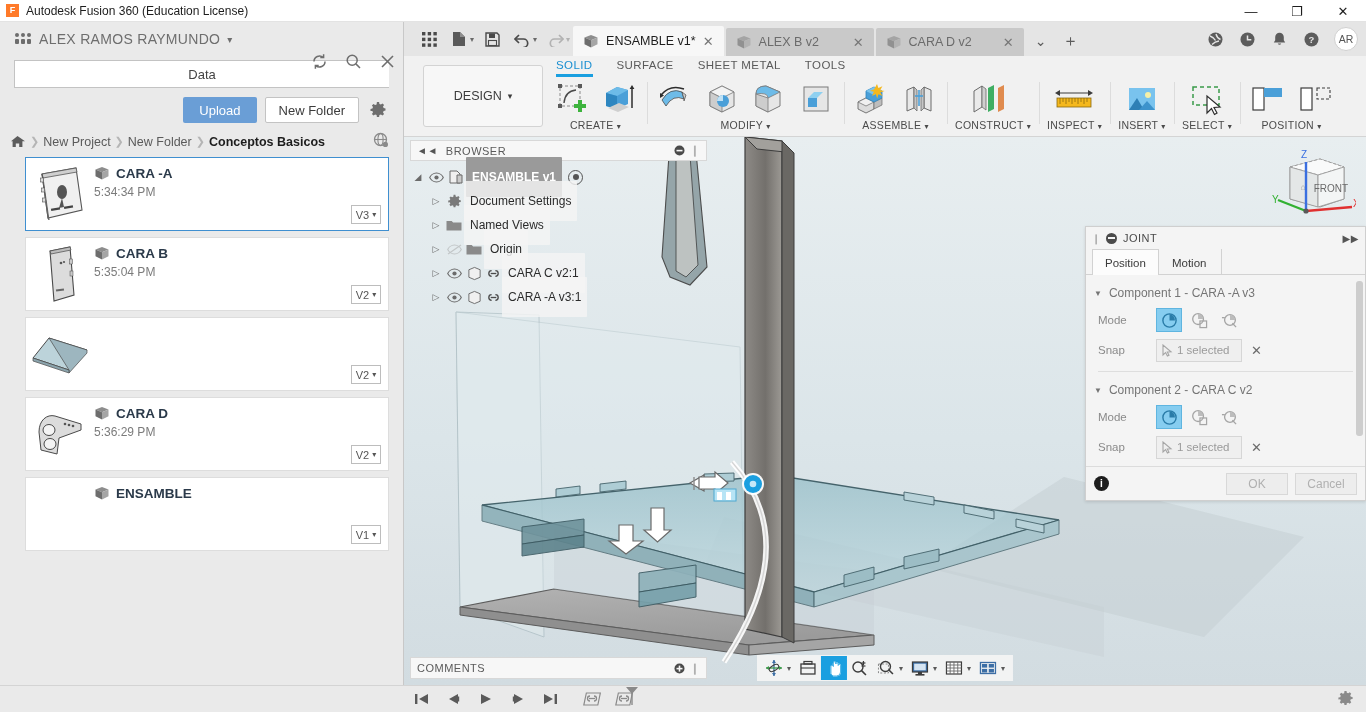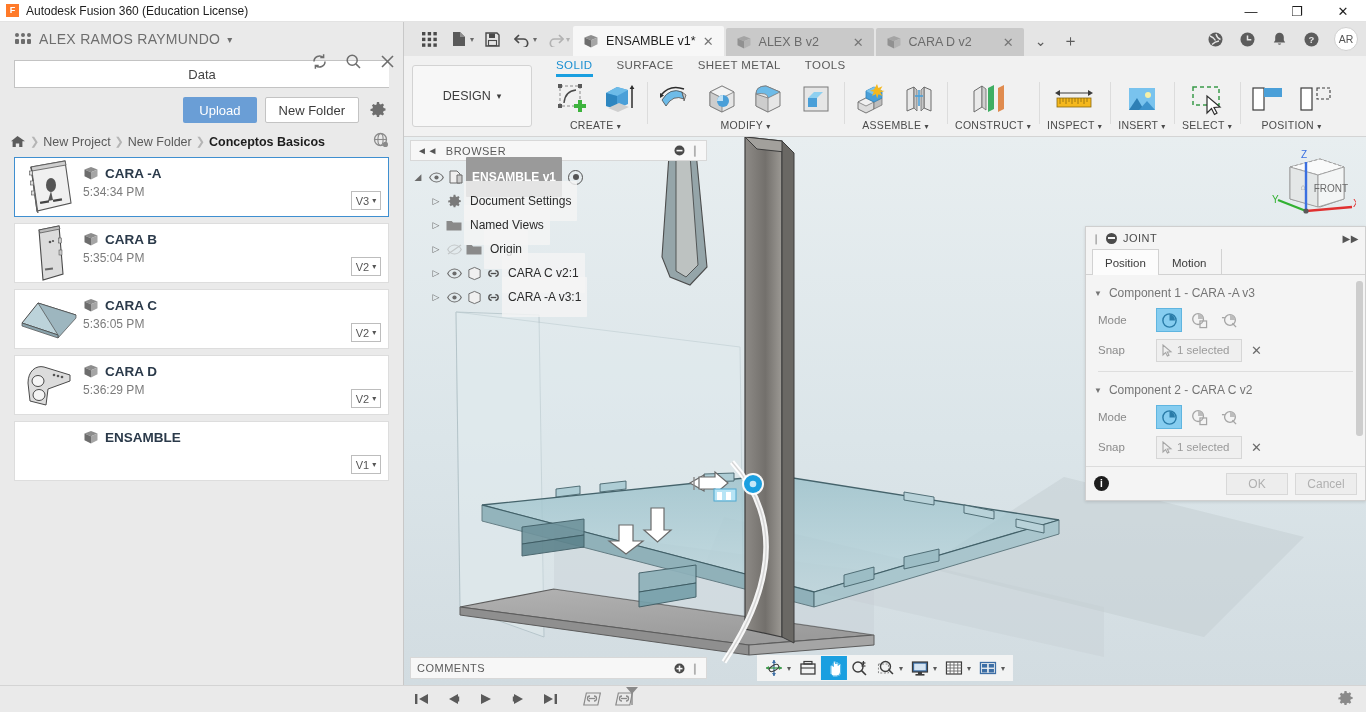--- a/index.html
+++ b/index.html
@@ -72,22 +72,22 @@
 
   .breadcrumb{ display:flex; align-items:center; margin:9px 14px 0 10px; font-size:12.5px; gap:4px;}
   .bc-home{ width:16px;height:14px; color:#5c5c5c; display:flex;align-items:center;}
   .bc-sep{ color:#b5b5b5; font-size:11px;}
   .bc-item{ color:#5a5a5a; }
   .bc-item.last{ color:#1d1d1d; font-weight:bold;}
   .bc-globe{ margin-left:auto; color:#8a8a8a;}
 
   .filelist{ margin:6px 14px 0 14px; }
   .filerow{
-    height:60px; background:#fff; border:1px solid #ddd; margin-bottom:6px;
-    display:flex; position:relative; cursor:pointer;
+    height:74px; background:#fff; border:1px solid #ddd; margin-bottom:6px;
+    display:flex; position:relative; cursor:pointer;margin-left:11px;
   }
   .filerow.selected{ border:1px solid #3f8fd0; }
   .thumb{ width:68px; display:flex;align-items:center;justify-content:center; }
   .thumb svg{display:block;}
   .fileinfo{ flex:1; padding:8px 0 0 0; }
   .fi-title{ display:flex; align-items:center; gap:6px;}
   .cube-ico{ width:16px;height:15px;display:block;}
   .fname{ font-size:13.5px; font-weight:bold; color:#2b3a4a;}
   .ftime{ font-size:12px; color:#7b7b7b; margin-top:4px;}
   .vbadge{
@@ -115,21 +115,21 @@
   .tabs-right{ margin-left:auto; display:flex; align-items:center; height:34px; padding-right:8px; gap:2px;}
   .tr-btn{ width:30px;height:30px;display:flex;align-items:center;justify-content:center;color:#5c5c5c;cursor:pointer;}
   .avatar{
     width:24px;height:24px;border-radius:50%;background:#fff;border:1px solid #d0d0d0;
     display:flex;align-items:center;justify-content:center; font-size:10.5px;color:#555; margin-left:6px;
   }
 
   
   .ribbon{ position:relative; height:81px; background:#f1f1f1; border-bottom:1px solid #d4d4d4;}
   .design-box{
-    position:absolute; left:8px; top:9px; width:120px; height:62px;
+    position:absolute; left:19px; top:9px; width:120px; height:62px;
     border:1px solid #d3d3d3; background:#f7f7f7; border-radius:3px;
     display:flex; align-items:center; justify-content:center; font-size:12.5px; color:#3c3c3c;
   }
   .ribbon-tabs{ position:absolute; left:140px; top:2px; display:flex; gap:0;}
   .rtab{ font-size:11.5px; color:#5a5a5a; padding:1px 12px 4px 12px; letter-spacing:.4px; cursor:pointer;}
   .rtab.active{ color:#1a8fd1; }
   .rtab.active .uline{ display:block; height:3px; background:#1a9fe0; margin-top:3px;}
   .uline{display:none;}
   .rgroups{ position:absolute; left:140px; top:22px; display:flex; height:58px;}
   .rgroup{ display:flex; flex-direction:column; align-items:center; padding:0 8px; position:relative;}
@@ -395,31 +395,20 @@
 
       <div class="filerow">
         <div class="thumb">
           <svg width="62" height="52" viewBox="0 0 62 52">
             <g transform="translate(2,8)">
               <path d="M18 2 L56 14 L38 34 L2 22 Z" fill="#bcd3da" stroke="#4a4a4a" stroke-width="1"></path>
               <path d="M18 2 L56 14 L56 17 L38 37 L38 34 Z" fill="#9db6bf" stroke="#4a4a4a" stroke-width=".7"></path>
               <path d="M2 22 L38 34 L38 37 L2 25 Z" fill="#8ba4ad" stroke="#4a4a4a" stroke-width=".7"></path>
             </g>
           </svg>
-        </div>
-        <div class="fileinfo">
-          <div class="fi-title">
-            <svg class="cube-ico" viewBox="0 0 16 15">
-              <path d="M8 1 L14.5 3.6 L8 6.2 L1.5 3.6 Z" fill="#8d8d8d"></path>
-              <path d="M1.5 3.6 L8 6.2 L8 13.4 L1.5 10.2 Z" fill="#6d6d6d"></path>
-              <path d="M14.5 3.6 L8 6.2 L8 13.4 L14.5 10.2 Z" fill="#a5a5a5"></path>
-            </svg>
-            <span class="fname">CARA C</span>
-          </div>
-          <div class="ftime">5:36:05 PM</div>
         </div>
         <div class="vbadge">
           <span>V2</span>
           <span class="vc">▾</span>
         </div>
       </div>
 
       <div class="filerow">
         <div class="thumb">
           <svg width="58" height="56" viewBox="0 0 58 56">

